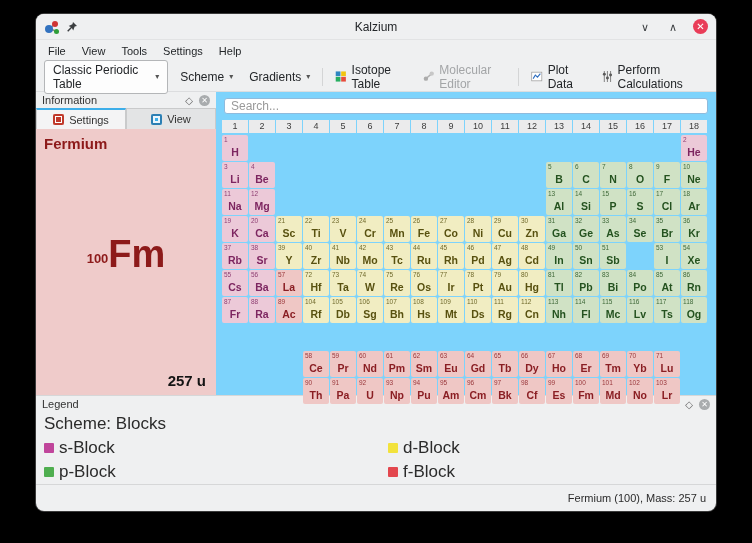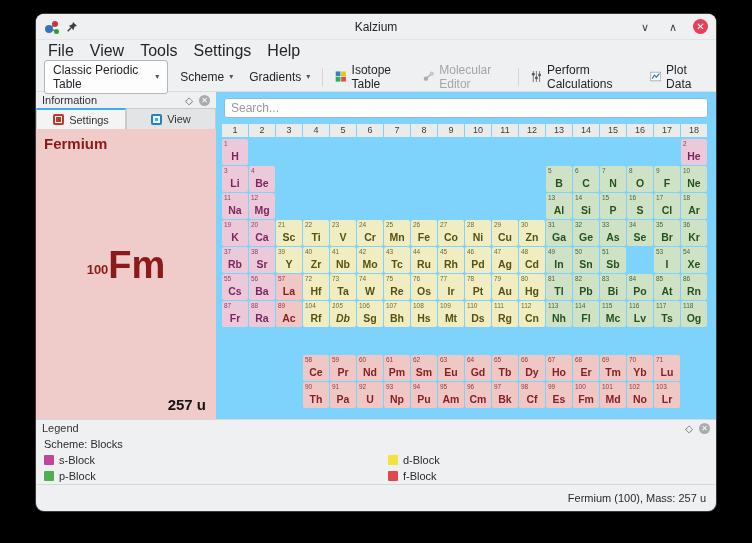--- a/index.html
+++ b/index.html
@@ -15,21 +15,21 @@
               display:flex; align-items:center; position:relative; padding:0 8px; flex:0 0 26px;}
   .tb-left { display:flex; align-items:center; gap:6px; z-index:2; }
   .tb-title { position:absolute; left:0; right:0; text-align:center; font-size:12px; color:#232629; }
   .tb-controls { margin-left:auto; display:flex; align-items:center; gap:12px; z-index:2; }
   .winbtn { font-size:11px; color:#3b3e40; width:16px; height:16px; line-height:16px;
             text-align:center; cursor:default; }
   .winbtn.close { background:#e93d58; border-radius:50%; color:#fff; font-size:10px;
                   width:15px; height:15px; line-height:15px; }
 
   
-  .menubar { height:22px; display:flex; align-items:center; padding:0 4px; font-size:16px;
+  .menubar { height:22px; display:flex; align-items:center; padding:0 4px; font-size:11px;
              color:#232629; flex:0 0 22px; }
   .menu-item { padding:2px 8px; border-radius:3px; }
 
   
   .toolbar { height:30px; display:flex; align-items:center; gap:8px; padding:0 8px;
              border-bottom:1px solid #dcdddf; flex:0 0 30px; font-size:12px; color:#232629; }
   .combo { background:#fdfdfd; border:1px solid #b4b6b8; border-radius:3px;
            padding:2px 8px; display:flex; align-items:center; gap:14px; }
   .tbtn { display:flex; align-items:center; gap:5px; padding:2px 4px; border-radius:3px; }
   .tbtn.disabled { color:#a3a5a7; }
@@ -76,21 +76,21 @@
   .anum { position:absolute; top:1px; left:2px; font-size:6.5px; opacity:.85; }
   .asym { position:absolute; left:0; right:0; bottom:3px; text-align:center;
           font-size:10.5px; font-weight:bold; }
   .b-s { background:var(--s-cell); } .b-s .anum,.b-s .asym { color:var(--s-text); }
   .b-p { background:var(--p-cell); } .b-p .anum,.b-p .asym { color:var(--p-text); }
   .b-d { background:var(--d-cell); } .b-d .anum,.b-d .asym { color:var(--d-text); }
   .b-f { background:var(--f-cell); } .b-f .anum,.b-f .asym { color:var(--f-text); }
 
   
   .legend-dock { flex:0 0 60px; border-top:1px solid #d6d7d8; display:flex; flex-direction:column; }
-  .legend-content { flex:1; padding:1px 8px 2px 8px; font-size:11px; color:#2b2b2b; }
+  .legend-content { flex:1; padding:1px 8px 2px 8px; font-size:17px; color:#2b2b2b; }
   .scheme-label { margin:1px 0 4px 0; }
   .legend-grid { display:grid; grid-template-columns:344px 1fr; row-gap:4px; }
   .legend-item { display:flex; align-items:center; gap:5px; }
   .sq { width:10px; height:10px; border-radius:1px; display:inline-block; }
 
   
   .statusbar { flex:0 0 27px; border-top:1px solid #d6d7d8; display:flex; align-items:center;
                justify-content:flex-end; padding:0 10px; font-size:11px; color:#2b2b2b; }
 </style>
 </head>
@@ -153,36 +153,36 @@
     <div class="tbtn disabled">
       <svg width="15" height="15" viewBox="0 0 16 16">
         <line x1="5" y1="10" x2="11" y2="5" stroke="#b0b0b0" stroke-width="2"></line>
         <circle cx="4" cy="11" r="3" fill="#ababab"></circle>
         <circle cx="12" cy="4" r="3" fill="#c7c7c7"></circle>
       </svg>
       <span>Molecular Editor</span>
     </div>
     <div class="tsep"></div>
     <div class="tbtn">
+      <svg width="15" height="15" viewBox="0 0 16 16">
+        <rect x="1" y="2" width="14" height="12" fill="#ffffff" stroke="#9a9a9a"></rect>
+        <polyline points="3,11 6,6 9,9 13,4" fill="none" stroke="#2f6fc0" stroke-width="1.6"></polyline>
+      </svg>
+      <span>Plot Data</span>
+    </div>
+    <div class="tbtn">
       <svg width="14" height="15" viewBox="0 0 14 16">
         <line x1="3" y1="1" x2="3" y2="15" stroke="#8a8a8a" stroke-width="1.4"></line>
         <line x1="7" y1="1" x2="7" y2="15" stroke="#8a8a8a" stroke-width="1.4"></line>
         <line x1="11" y1="1" x2="11" y2="15" stroke="#8a8a8a" stroke-width="1.4"></line>
         <circle cx="3" cy="5" r="1.9" fill="#5a5a5a"></circle>
         <circle cx="7" cy="10" r="1.9" fill="#5a5a5a"></circle>
         <circle cx="11" cy="6" r="1.9" fill="#5a5a5a"></circle>
       </svg>
       <span>Perform Calculations</span>
-    </div>
-    <div class="tbtn">
-      <svg width="15" height="15" viewBox="0 0 16 16">
-        <rect x="1" y="2" width="14" height="12" fill="#ffffff" stroke="#9a9a9a"></rect>
-        <polyline points="3,11 6,6 9,9 13,4" fill="none" stroke="#2f6fc0" stroke-width="1.6"></polyline>
-      </svg>
-      <span>Plot Data</span>
     </div>
   </div>
 
   <div class="main">
     <div class="info-dock">
       <div class="dock-header">
         <span>Information</span>
         <span class="dock-icons">
           <span class="diamond">◇</span>
           <span class="xcirc">✕</span>
@@ -528,21 +528,21 @@
             <span class="asym">Ra</span>
           </div>
           <div class="cell b-f" style="grid-area: 7 / 3;">
             <span class="anum">89</span>
             <span class="asym">Ac</span>
           </div>
           <div class="cell b-d" style="grid-area: 7 / 4;">
             <span class="anum">104</span>
             <span class="asym">Rf</span>
           </div>
-          <div class="cell b-d" style="grid-area: 7 / 5; font-style: italic;">
+          <div class="cell b-d" style="grid-area: 7 / 5;">
             <span class="anum">105</span>
             <span class="asym">Db</span>
           </div>
           <div class="cell b-d" style="grid-area: 7 / 6;">
             <span class="anum">106</span>
             <span class="asym">Sg</span>
           </div>
           <div class="cell b-d" style="grid-area: 7 / 7;">
             <span class="anum">107</span>
             <span class="asym">Bh</span>

